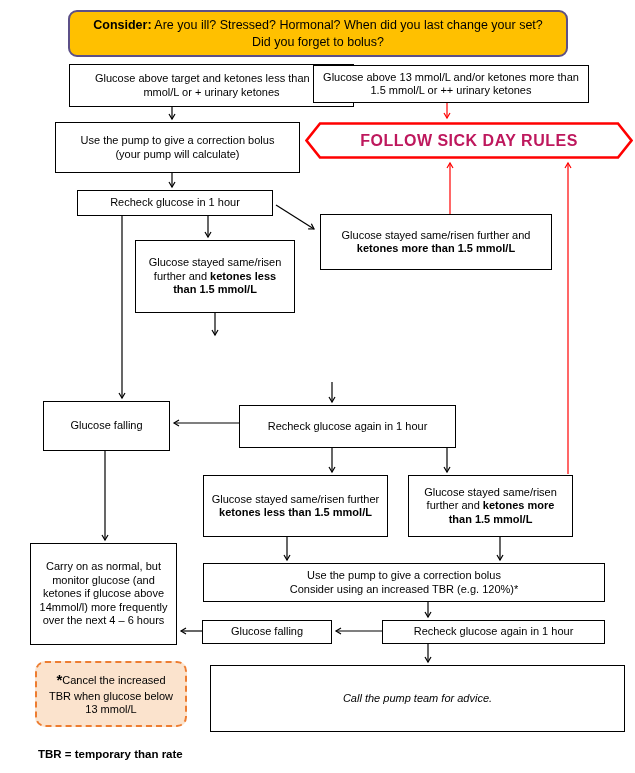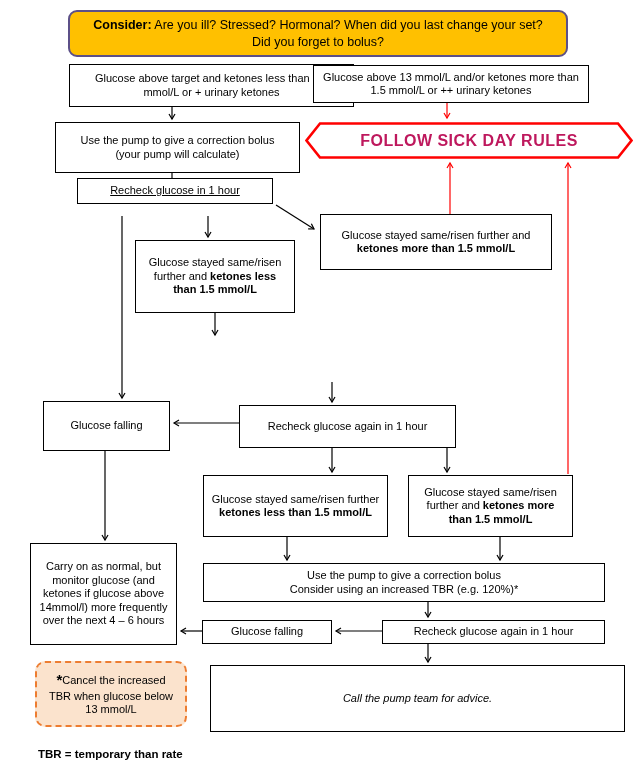--- a/index.html
+++ b/index.html
@@ -97,21 +97,21 @@
     </span>
   </div>
 
   <div class="hexwrap">
     <svg width="328" height="37" viewBox="0 0 328 37">
       <polygon points="15,1.5 313,1.5 326.5,18.5 313,35.5 15,35.5 1.5,18.5" fill="#ffffff" stroke="#FF0000" stroke-width="2.6"></polygon>
     </svg>
     <div class="hextext">FOLLOW SICK DAY RULES</div>
   </div>
 
-  <div class="box" style="left:77px;top:178px;width:196px;height:26px;text-decoration:underline;">
+  <div class="box" style="left:77px;top:190px;width:196px;height:26px;">
     <span>Recheck glucose in 1 hour</span>
   </div>
 
   <div class="box" style="left:320px;top:214px;width:232px;height:56px;">
     <span><span>Glucose stayed same/risen further and </span><span class="b">ketones more than 1.5 mmol/L</span></span>
   </div>
 
   <div class="box" style="left:135px;top:240px;width:160px;height:73px;">
     <span><span>Glucose stayed same/risen further and </span><span class="b">ketones less than 1.5 mmol/L</span></span>
   </div>

